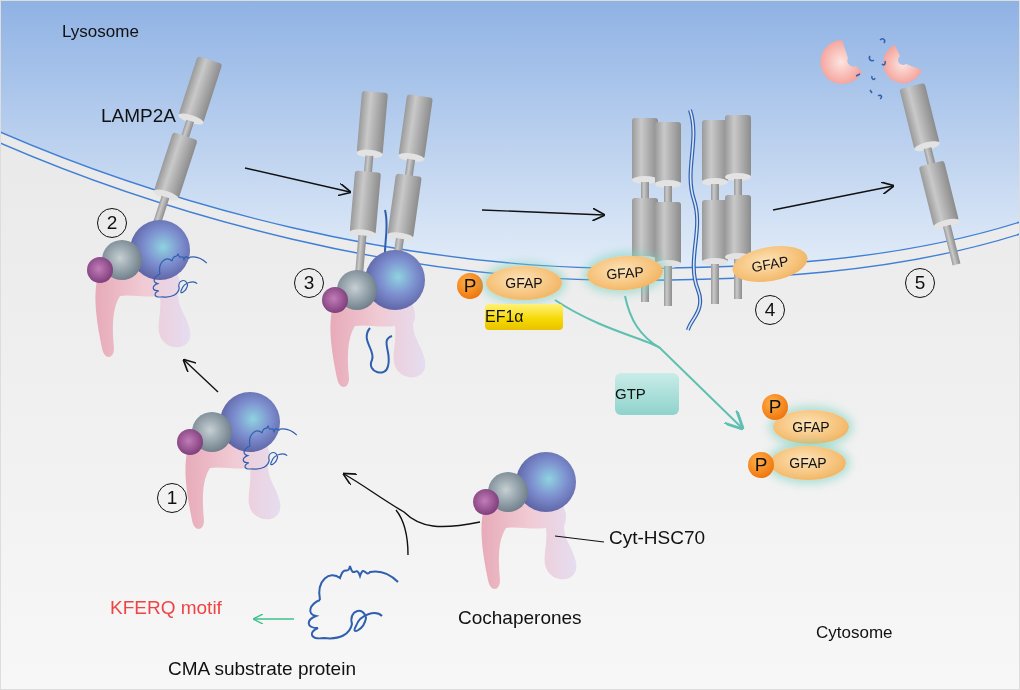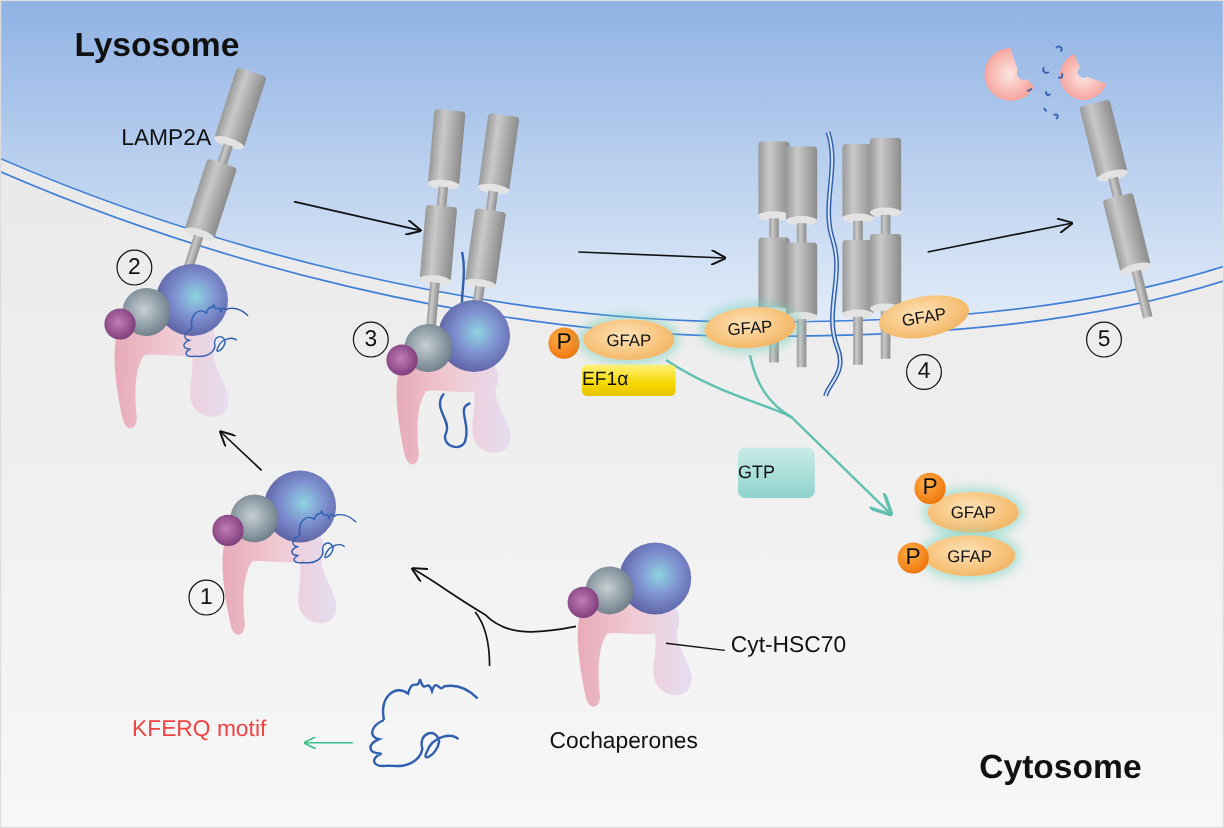--- a/index.html
+++ b/index.html
@@ -1,19 +1,19 @@
 <!DOCTYPE html>
 <html><head>
 <meta charset="utf-8">
 <style>
   html,body{margin:0;padding:0;background:#fff;}
   body{width:1020px;height:690px;overflow:hidden;position:relative;font-family:"Liberation Sans",sans-serif;}
   #stage{position:absolute;left:0;top:0;width:1020px;height:690px;}
   .lbl{position:absolute;font-family:"Liberation Sans",sans-serif;color:#111;white-space:nowrap;}
-  .region{font-weight:bold;font-size:28px;}
+  .region{font-weight:normal;font-size:17px;}
   .plain{font-size:19px;}
   .num{position:absolute;width:28px;height:28px;border:1.4px solid #111;border-radius:50%;font-size:19px;line-height:28px;text-align:center;color:#111;background:transparent;}
   .gfap{position:absolute;width:76px;height:34px;border-radius:50%;background:radial-gradient(ellipse at 45% 40%,#fde3b8 0%,#f6c27a 55%,#e9a54a 100%);box-shadow:0 0 8px 4px rgba(120,210,190,.55);font-size:14px;line-height:34px;text-align:center;color:#111;}
   .phos{position:absolute;width:26px;height:26px;border-radius:50%;background:radial-gradient(circle at 40% 35%,#ffb04a 0%,#f07a10 70%,#d85e00 100%);font-size:19px;line-height:26px;text-align:center;color:#111;}
   .ef1a{position:absolute;width:78px;height:26px;border-radius:4px;background:linear-gradient(#fff27a,#f5d800 60%,#e8c200);font-size:16px;line-height:26px;text-align:left;color:#111;}
   .gtp{position:absolute;width:64px;height:42px;border-radius:6px;background:linear-gradient(#c9ece8,#8fd3cc);font-size:15px;line-height:42px;text-align:left;color:#111;}
 </style>
 </head>
 <body>
 
@@ -174,20 +174,21 @@
   <path d="M555,300 C600,330 650,340 660,348" stroke="#5fbfb0" stroke-width="2" fill="none"></path>
   <path d="M625,296 C630,320 640,336 660,348 L742,428" stroke="#5fbfb0" stroke-width="2" fill="none" marker-end="url(#arrowT)"></path>
   <path d="M294,619 L254,619" stroke="#3cc08a" stroke-width="1.3" fill="none" marker-end="url(#arrowG)"></path>
 </svg>
 
 <div class="lbl region" style="left:62px;top:22px">Lysosome</div>
 <div class="lbl region" style="left:816px;top:623px">Cytosome</div>
 <div class="lbl plain" style="left:101px;top:105px">LAMP2A</div>
 <div class="lbl plain" style="left:609px;top:527px">Cyt-HSC70</div>
 <div class="lbl plain" style="left:458px;top:607px">Cochaperones</div>
+<div class="lbl plain" style="left:168px;top:658px">CMA substrate protein</div>
 <div class="lbl plain" style="left:110px;top:597px;color:#ef4444">KFERQ motif</div>
 
 <div class="num" style="left:157px;top:483px">1</div>
 <div class="num" style="left:97px;top:208px">2</div>
 <div class="num" style="left:294px;top:268px">3</div>
 <div class="num" style="left:755px;top:295px">4</div>
 <div class="num" style="left:905px;top:268px">5</div>
 
 <div class="phos" style="left:457px;top:273px">P</div>
 <div class="gfap" style="left:486px;top:266px">GFAP</div>

